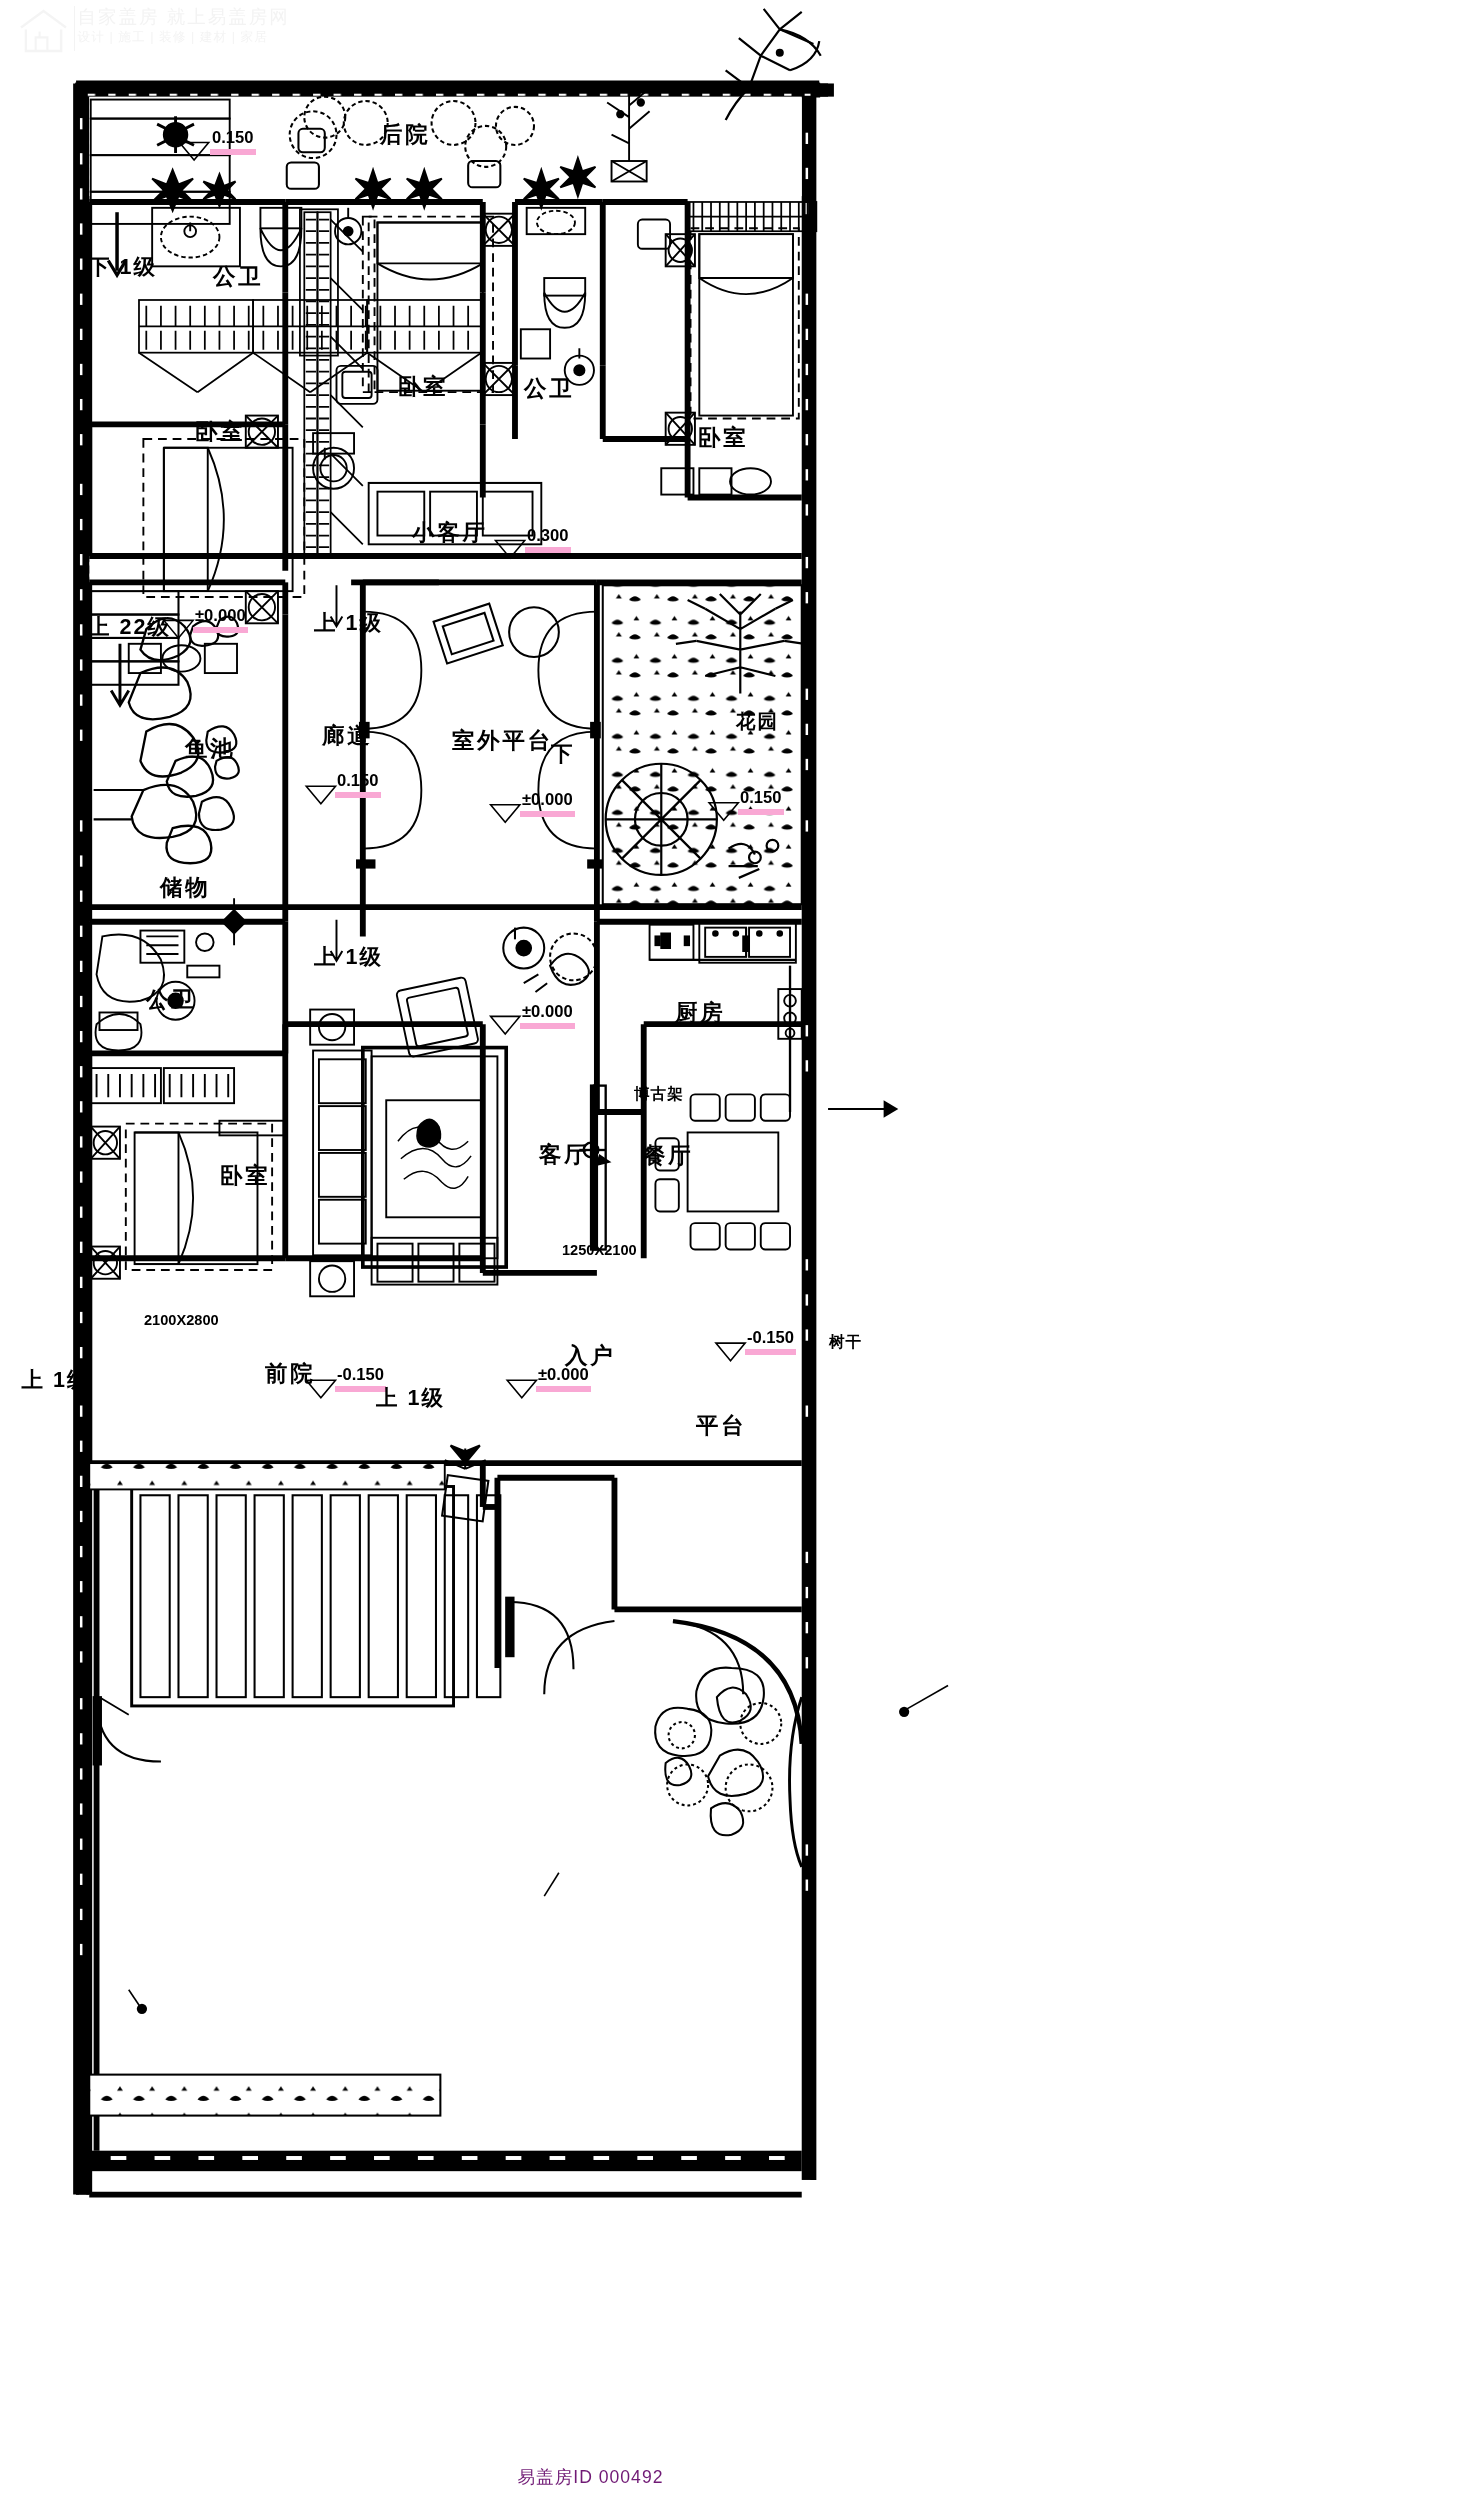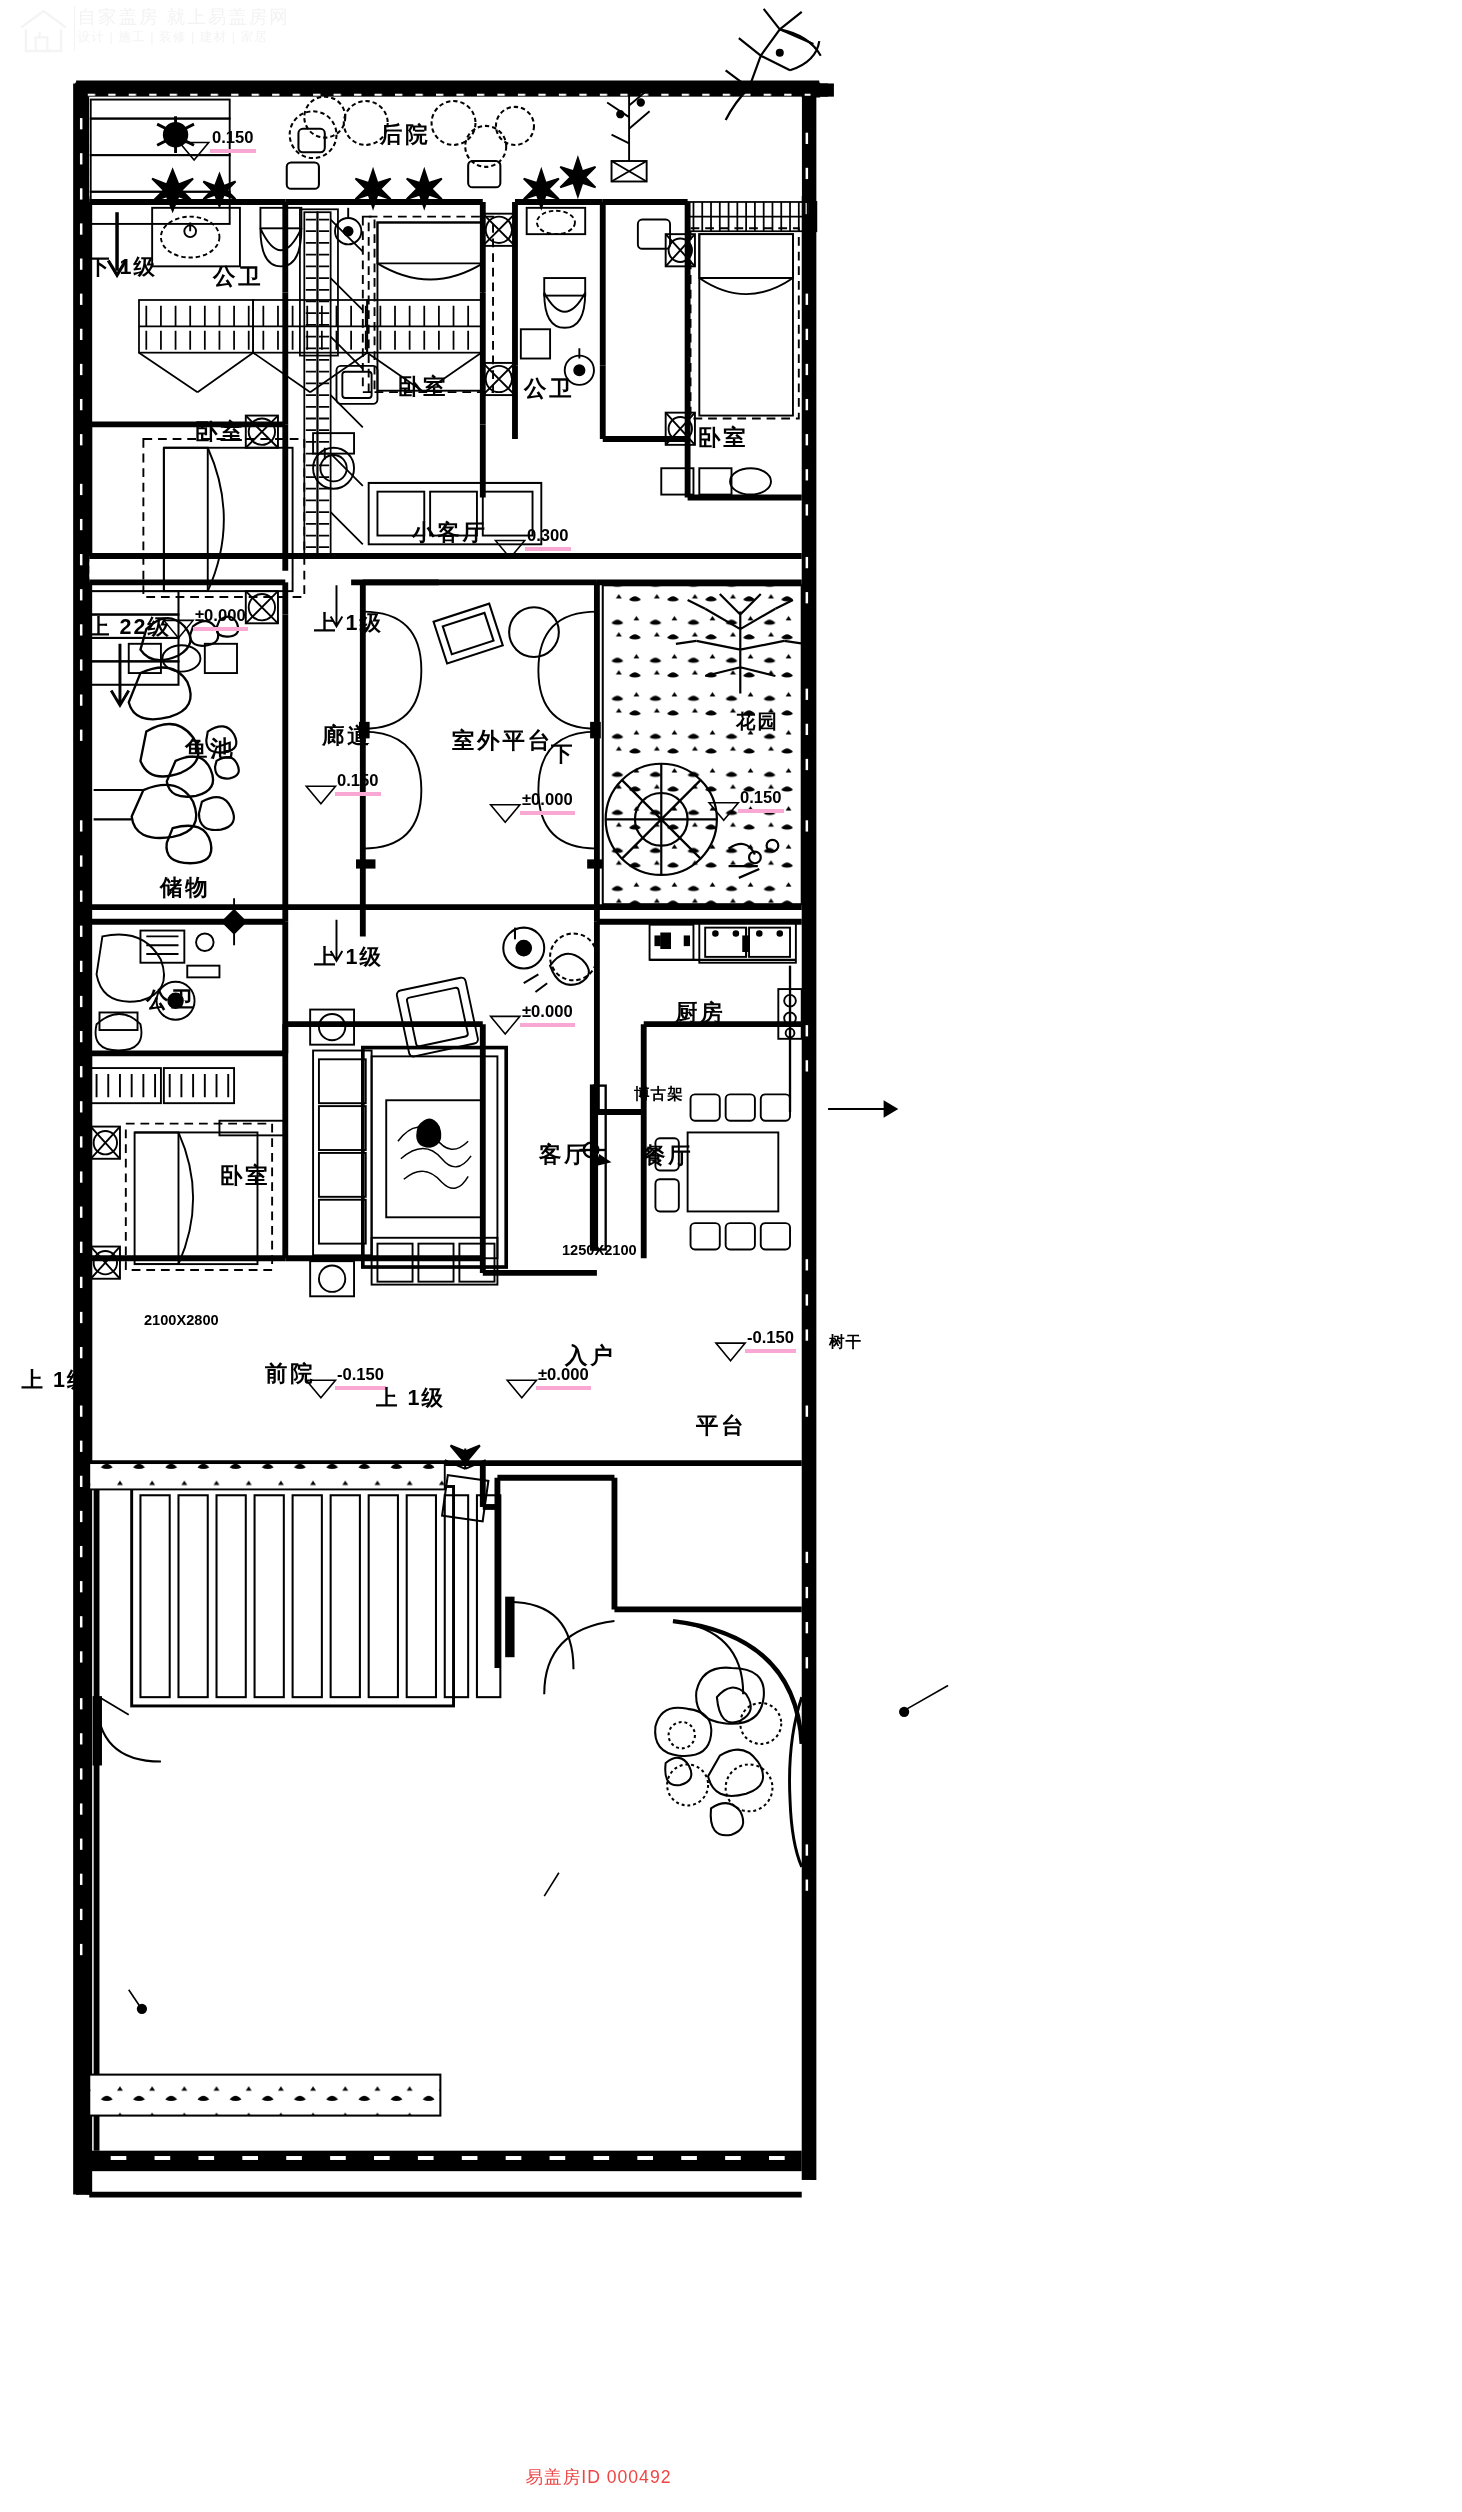--- a/index.html
+++ b/index.html
@@ -7,32 +7,32 @@
   #page{position:relative;width:1463px;height:2512px;background:#ffffff;overflow:hidden;}
 
   
   #wm{position:absolute;left:17.6px;top:3.9px;width:322px;height:51px;opacity:.30;}
   #wm .hs{position:absolute;left:0;top:3.9px;width:51px;height:45px;}
   #wm .l1{position:absolute;left:60px;top:0px;font-size:18.5px;letter-spacing:2px;color:#d8d8d8;white-space:nowrap;}
   #wm .l2{position:absolute;left:60px;top:25px;font-size:12.7px;letter-spacing:1px;color:#d8d8d8;white-space:nowrap;}
   #wm .vl{position:absolute;left:56px;top:2px;width:1px;height:45px;background:#dadada;}
 
   
-  #footer{position:absolute;left:8px;top:2465px;width:1181px;text-align:center;font-size:17.6px;color:#ef4444;letter-spacing:1px;}
+  #footer{position:absolute;left:0;top:2465px;width:1181px;text-align:center;font-size:17.6px;color:#701a75;letter-spacing:1px;}
 
   
   #plan{position:absolute;left:0;top:0;width:1463px;height:2458px;}
   #plan svg{display:block;}
 
   
   .lbl{position:absolute;color:#000;font-family:"Liberation Sans","DejaVu Sans",sans-serif;white-space:nowrap;}
   .rm{font-size:22.4px;font-weight:700;letter-spacing:2.9px;}
   .rm-sm{font-size:19.5px;font-weight:700;letter-spacing:2px;}
   .step{font-size:21.5px;font-weight:700;letter-spacing:2px;}
-  .elev{font-size:16.6px;font-weight:600;letter-spacing:0px;border-bottom:4px solid #f9a8d4;padding:0 2px 1px 2px;}
+  .elev{font-size:16.6px;font-weight:600;letter-spacing:0px;border-bottom:6px solid #f9a8d4;padding:0 2px 1px 2px;}
   .dim{font-size:14.6px;font-weight:600;letter-spacing:0px;text-align:right;}
   .note{font-size:15.6px;font-weight:700;letter-spacing:1px;}
 </style>
 </head>
 <body>
 
 <div id="page">
 
   <div id="wm">
     <svg class="hs" viewBox="0 0 52 46">

